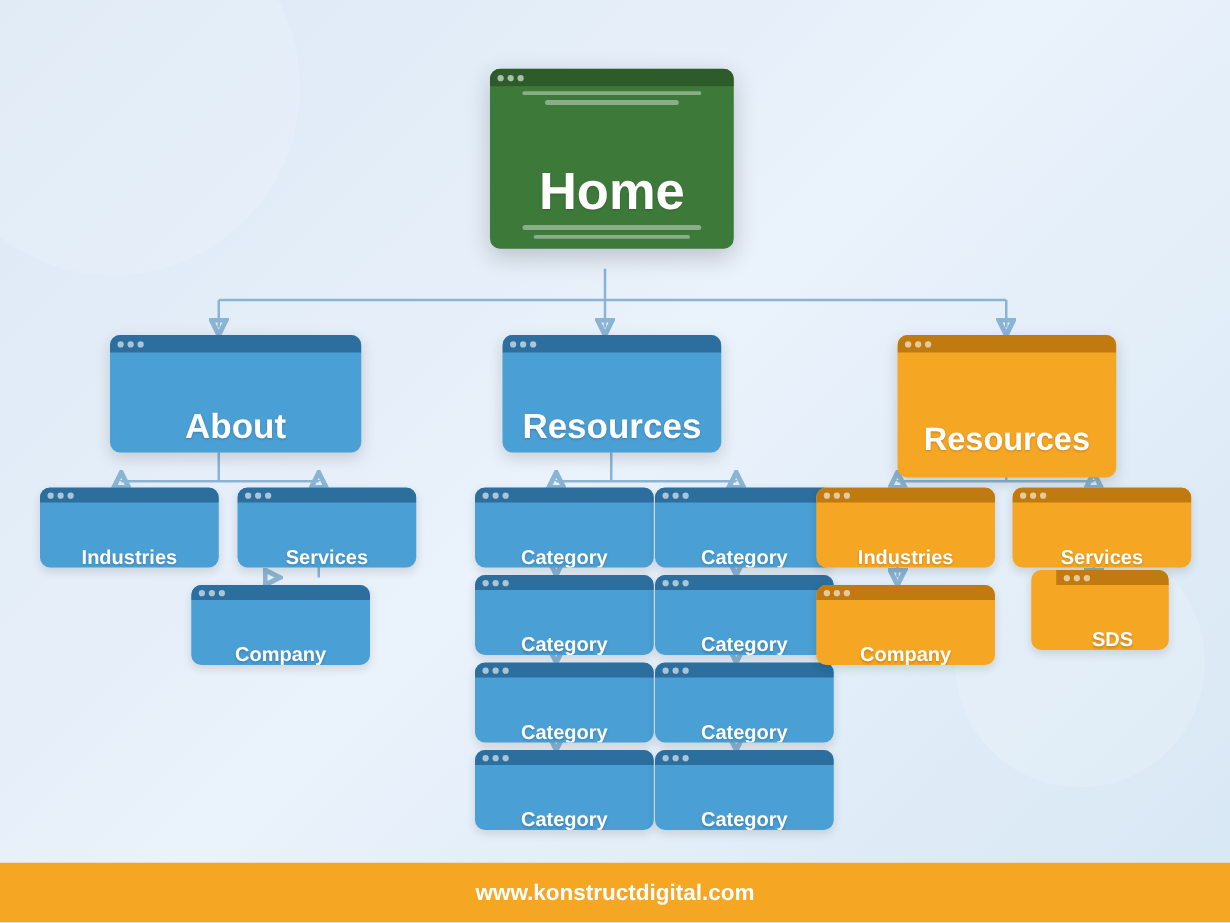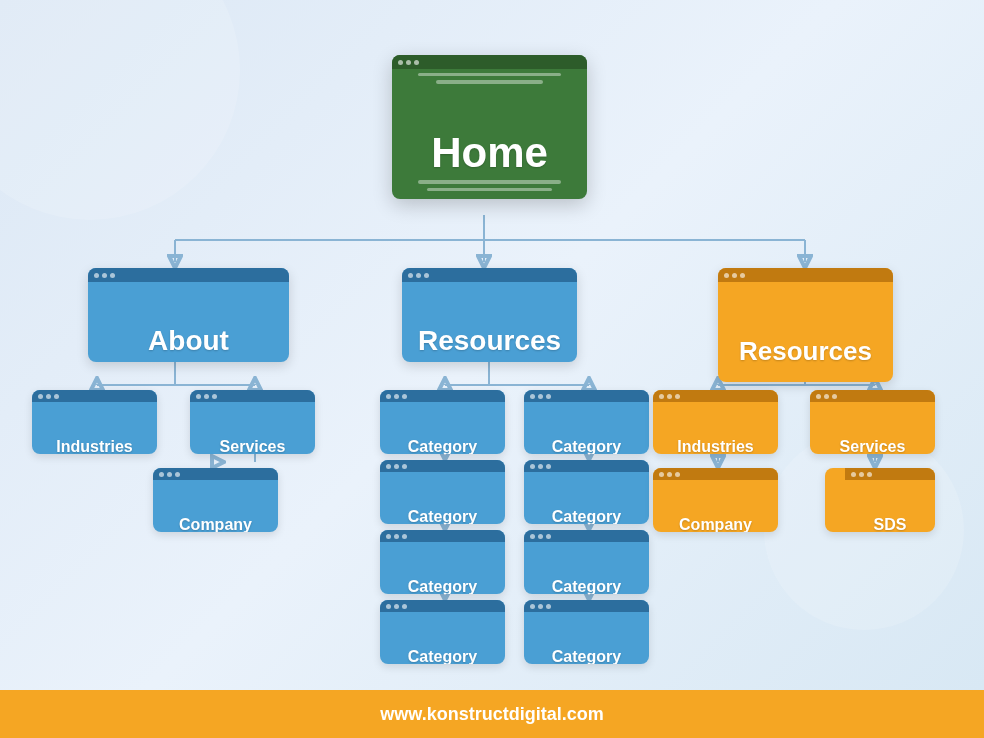--- a/index.html
+++ b/index.html
@@ -134,21 +134,21 @@
       top: 268px;
       background: #f5a623;
       box-shadow: 0 4px 12px rgba(0,0,0,0.15);
     }
     .node-resources .node-titlebar { background: #c17a10; }
     .node-resources .node-label { font-size: 26px; }
     .node-resources .node-body { height: 100px; gap: 21px; }
 
     
     .node-sm {
-      width: 125px;
+      width: 143px;
       box-shadow: 0 3px 8px rgba(0,0,0,0.12);
     }
     .node-sm .node-titlebar { background: #2c6e9e; height: 12px; }
     .node-sm .node-label { font-size: 16px; font-weight: 700; }
     .node-sm .node-body { height: 52px; }
     .node-sm .node-line { height: 4px; }
 
     .node-sm-orange .node-titlebar { background: #c17a10; }
 
     
@@ -222,21 +222,21 @@
       top: 390px;
       background: #f5a623;
     }
     .node-company-res {
       left: 653px;
       top: 468px;
       background: #f5a623;
     }
     .node-sds {
       left: 825px;
-      top: 468px;
+      top: 456px;
       background: #f5a623;
       padding-left: 20px;
     }
 
     
     svg.connectors {
       position: absolute;
       top: 0;
       left: 0;
       width: 100%;

